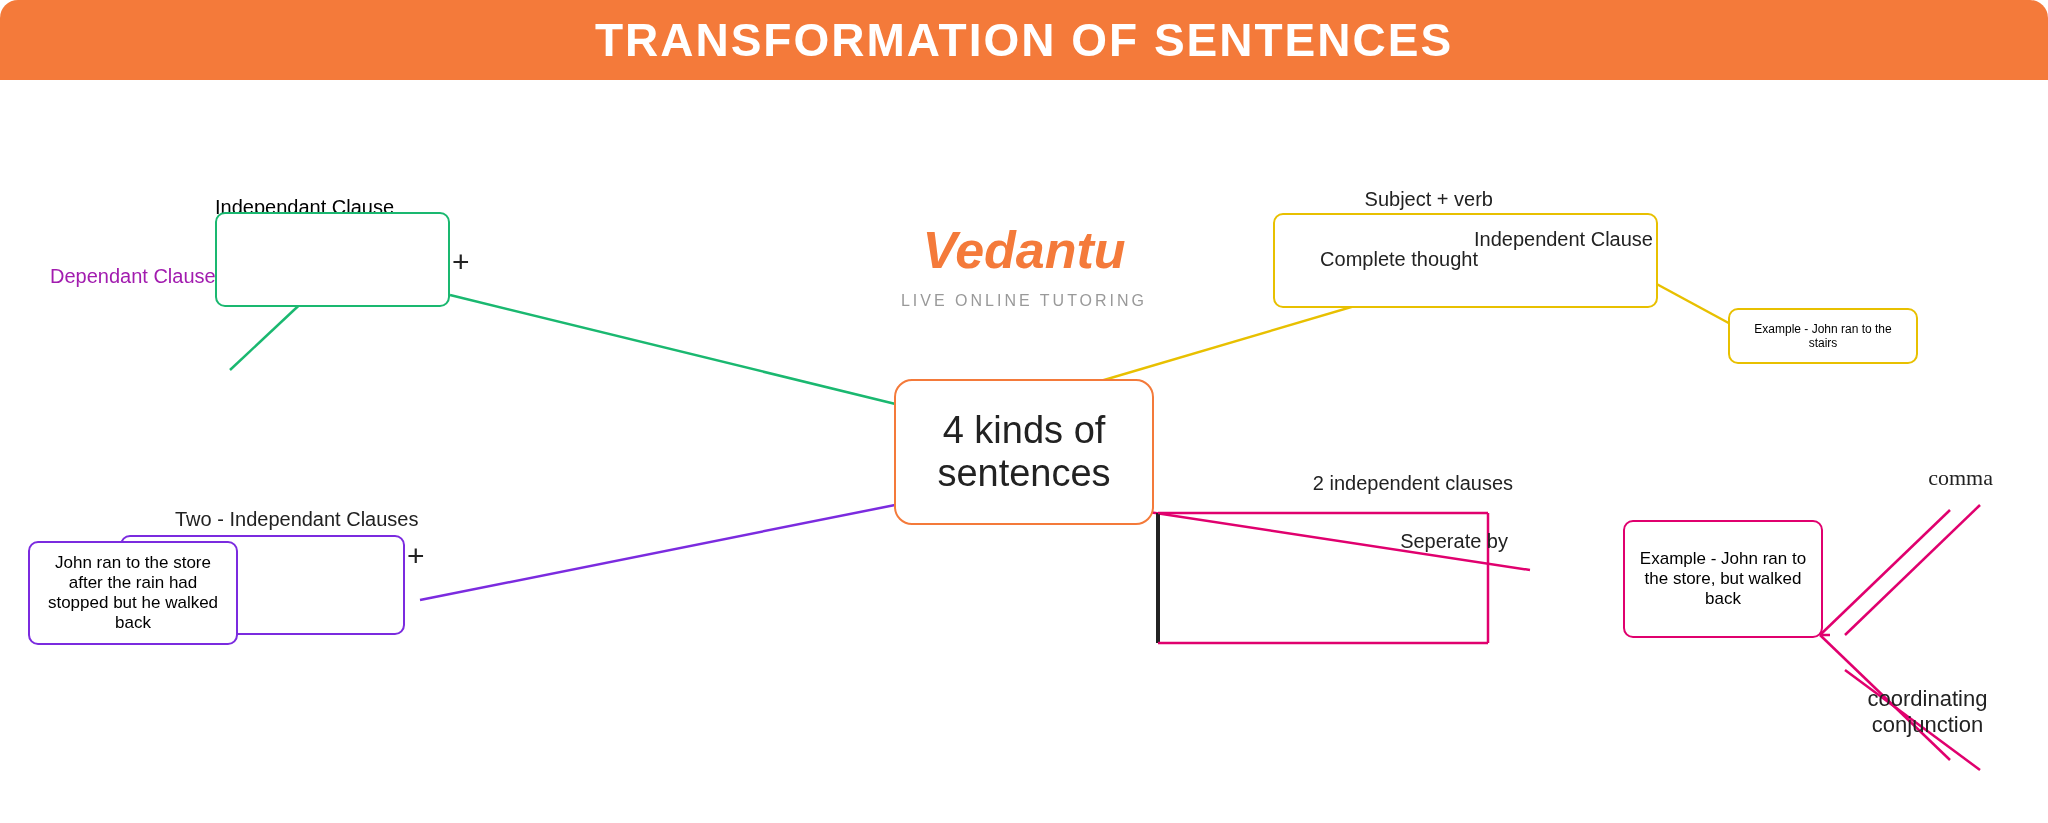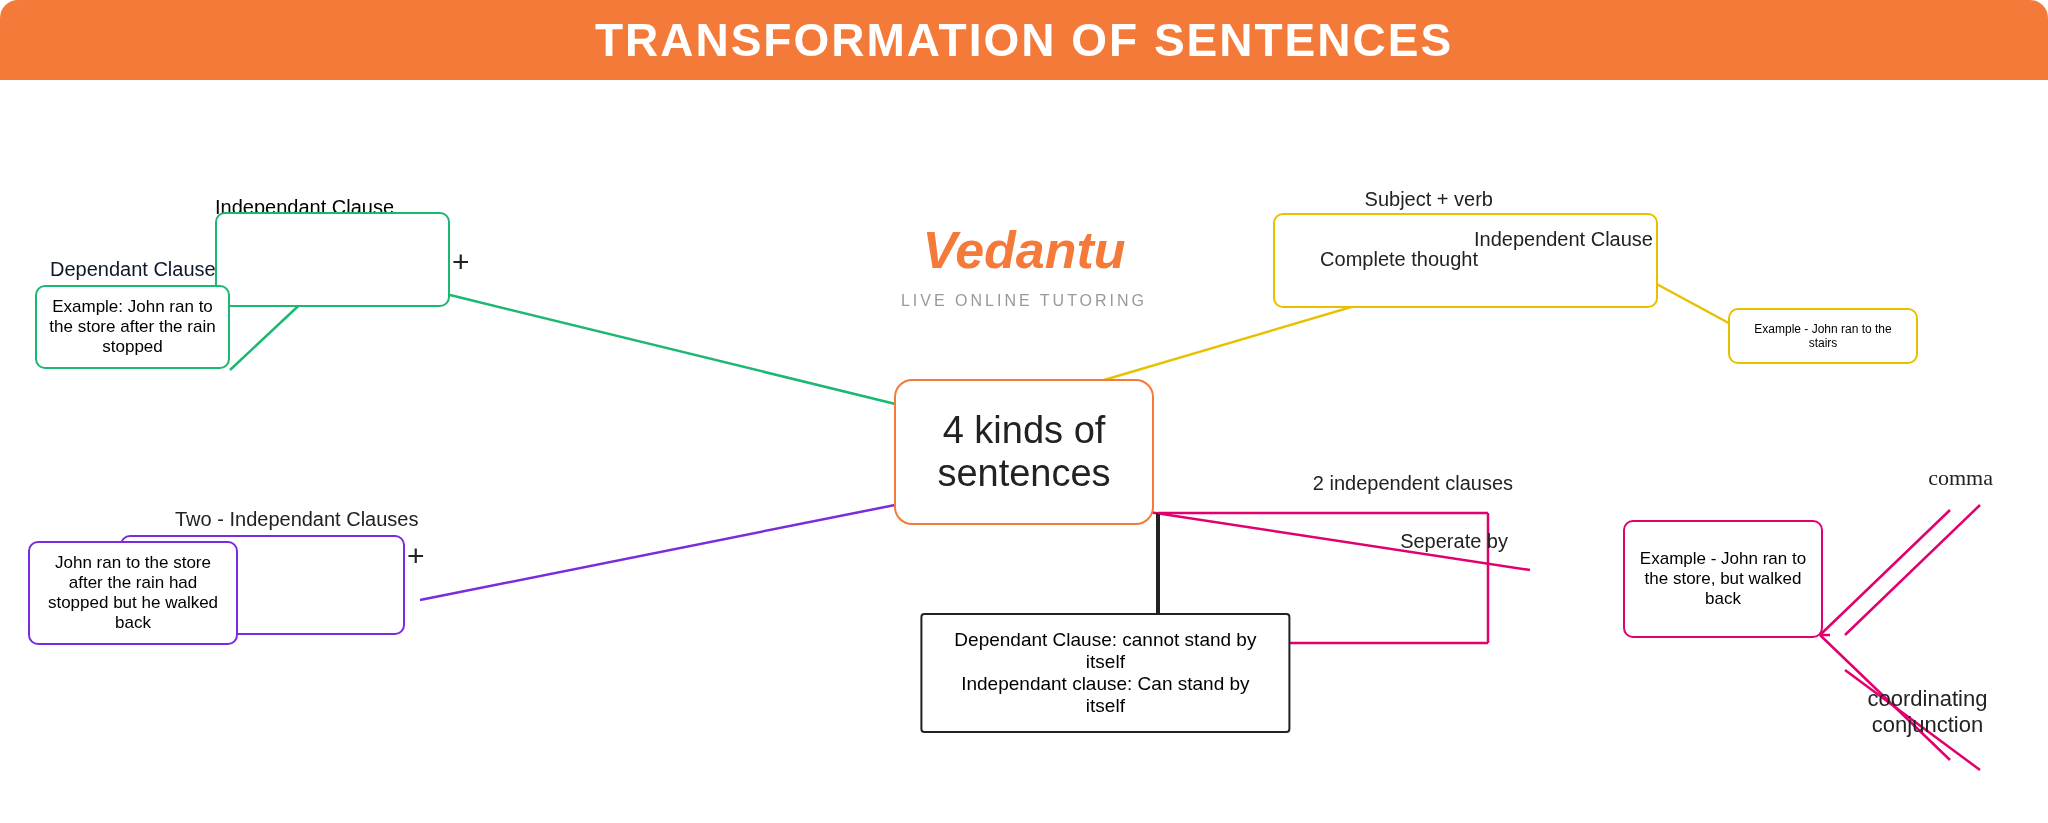--- a/index.html
+++ b/index.html
@@ -120,23 +120,22 @@
 
   <div class="vedantu-logo">
     <div class="vedantu-name">Vedantu</div>
     <div class="vedantu-tagline">LIVE ONLINE TUTORING</div>
   </div>
 
   <div style="position:absolute; top:116px; left:215px; font-size:20px; color:#000000; z-index:10;">Independant Clause</div>
 
   <div style="position:absolute; top:132px; left:215px; width:235px; height:95px; border:2.5px solid #1ab870; border-radius:10px; background:#fff; z-index:10;"></div>
 
-  <div style="position:absolute; top:178px; left:50px; font-size:20px; color:#0f172a; z-index:10;">Dependant Clause</div>
+  <div style="position:absolute; top:185px; left:50px; font-size:20px; color:#a21caf; z-index:10;">Dependant Clause</div>
 
-  <div style="position:absolute; top:205px; left:35px; width:195px; border:2.5px solid #1ab870; border-radius:10px; background:#fff; padding:10px 12px; font-size:17px; text-align:center; z-index:10;">Example: John ran to the store after the rain stopped</div>
 
   <div style="position:absolute; top:165px; left:452px; font-size:30px; color:#222; z-index:10;">+</div>
 
   <div style="position:absolute; top:108px; right:555px; font-size:20px; color:#222; z-index:10;">Subject + verb</div>
 
   <div style="position:absolute; top:133px; right:390px; width:385px; height:95px; border:2.5px solid #e8c000; border-radius:10px; background:#fff; z-index:10;"></div>
 
   <div style="position:absolute; top:168px; right:570px; font-size:20px; color:#222; z-index:10;">Complete thought</div>
 
   <div style="position:absolute; top:148px; right:395px; font-size:20px; color:#222; z-index:10;">Independent Clause</div>
@@ -175,18 +174,14 @@
 
     <line x1="1845" y1="555" x2="1980" y2="425" stroke="#e0006e" stroke-width="2.5"></line>
 
     <line x1="1845" y1="590" x2="1980" y2="690" stroke="#e0006e" stroke-width="2.5"></line>
   </svg>
 
   <div style="position:absolute; top:385px; right:55px; font-size:22px; color:#222; z-index:10;font-family:Liberation Serif, serif;">comma</div>
 
   <div style="position:absolute; bottom:85px; right:28px; font-size:22px; color:#222; text-align:center; z-index:10; width:185px;">coordinating conjunction</div>
 
-  <div style="position:absolute; bottom:90px; left:50%; transform:translateX(-28%); border:2.5px solid #222; border-radius:4px; padding:14px 24px; font-size:19px; text-align:center; z-index:10; background:#fff; width:370px;">
-    <div>Dependant Clause: cannot stand by itself</div>
-    <div>Independant clause: Can stand by itself</div>
-  </div>
 
 </div>
 
 </body></html>

